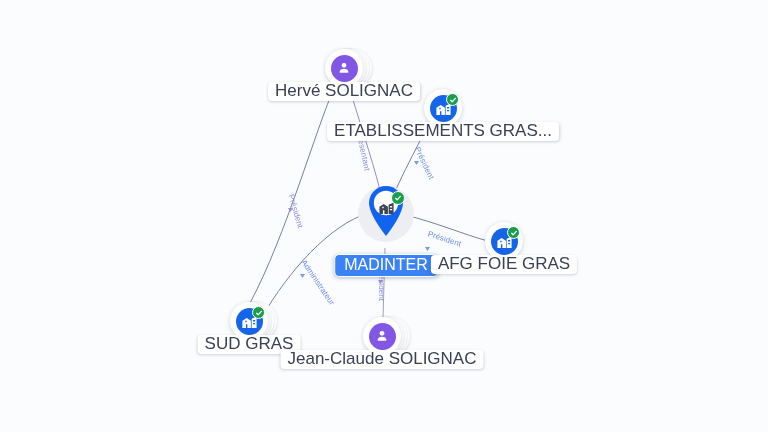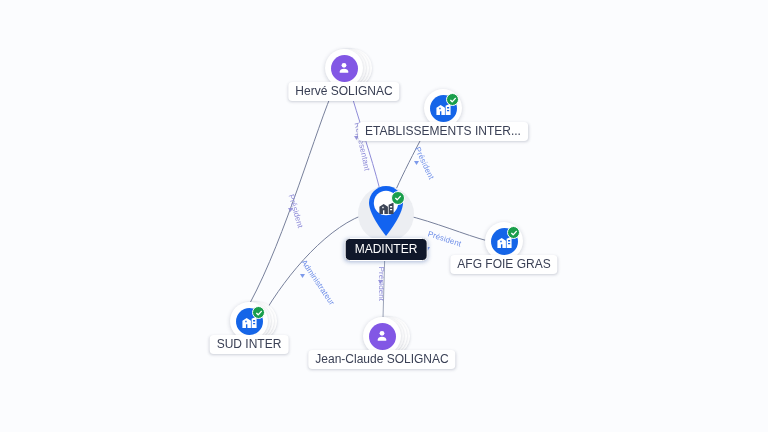--- a/index.html
+++ b/index.html
@@ -76,21 +76,21 @@
   .badge svg { display:block; }
   
   .caption {
     position: absolute;
     left: 50%;
     top: 50%;
     margin-top: 14px;
     transform: translateX(-50%);
     background: #ffffff;
     color: #3a4055;
-    font-size: 12px;
+    font-size: 17px;
     line-height: 14px;
     white-space: nowrap;
     padding: 2px 7px 3px 7px;
     border-radius: 4px;
     box-shadow: 0 1px 3px rgba(40,50,80,0.22);
   }
   
   .pin-wrap {
     position: absolute;
     transform: translate(-50%, -50%);
@@ -121,27 +121,27 @@
     display: flex; align-items: center; justify-content: center;
   }
   .pin-icon {
     position: absolute;
     left: 50%; top: 50%;
     margin-left: -10px; margin-top: -15px;
     width: 20px; height: 20px;
     display: flex; align-items: center; justify-content: center;
   }
   .caption.selected {
-    background: #0f172a;
+    background: #3b82f6;
     color: #ffffff;
-    font-size: 12px;
+    font-size: 16px;
     font-weight: 500;
     padding: 3px 9px 4px 9px;
     border-radius: 5px;
-    margin-top: 26px;
+    margin-top: 42px;
     border: 1.5px solid #ffffff;
     box-shadow: 0 1px 4px rgba(20,60,140,0.35);
   }
   
   .edge-label {
     position: absolute;
     font-size: 8px;
     letter-spacing: 0.1px;
     white-space: nowrap;
     transform-origin: 0 50%;
@@ -197,21 +197,21 @@
           <svg width="17" height="17" viewBox="0 0 24 24" aria-hidden="true">
             <path fill="#ffffff" d="M2 21V11l6-4 6 4v10H9v-5H7v5H2zm4-8h2v-2H6v2z"></path>
             <path fill="#ffffff" d="M15 21V8l7-3v16h-7zm2-9h3v-2h-3v2zm0 4h3v-2h-3v2z"></path>
           </svg>
         </div>
         <div class="badge">
           <svg width="8" height="8" viewBox="0 0 24 24" aria-hidden="true">
             <path fill="none" stroke="#ffffff" stroke-width="4" stroke-linecap="round" stroke-linejoin="round" d="M5 13l4.5 4.5L19 7"></path>
           </svg>
         </div>
-        <div class="caption">ETABLISSEMENTS INTER...</div>
+        <div class="caption">ETABLISSEMENTS GRAS...</div>
       </div>
       <div class="pin-wrap" style="left: 386px; top: 212px;">
         <div class="halo"></div>
         <div class="pin"><svg width="44" height="54" viewBox="0 0 44 54">
             <path d="M22 2C12.6 2 5 9.6 5 19c0 12 17 33 17 33s17-21 17-33C39 9.6 31.4 2 22 2z" fill="#1263f0"></path>
             <circle cx="22" cy="19" r="12.2" fill="#ffffff"></circle>
           </svg></div>
         <div class="pin-icon">
           <svg width="17" height="17" viewBox="0 0 24 24" aria-hidden="true">
             <path fill="#3d4556" d="M2 21V11l6-4 6 4v10H9v-5H7v5H2zm4-8h2v-2H6v2z"></path>
@@ -249,21 +249,21 @@
           <svg width="17" height="17" viewBox="0 0 24 24" aria-hidden="true">
             <path fill="#ffffff" d="M2 21V11l6-4 6 4v10H9v-5H7v5H2zm4-8h2v-2H6v2z"></path>
             <path fill="#ffffff" d="M15 21V8l7-3v16h-7zm2-9h3v-2h-3v2zm0 4h3v-2h-3v2z"></path>
           </svg>
         </div>
         <div class="badge">
           <svg width="8" height="8" viewBox="0 0 24 24" aria-hidden="true">
             <path fill="none" stroke="#ffffff" stroke-width="4" stroke-linecap="round" stroke-linejoin="round" d="M5 13l4.5 4.5L19 7"></path>
           </svg>
         </div>
-        <div class="caption">SUD INTER</div>
+        <div class="caption">SUD GRAS</div>
       </div>
       <div class="node" style="left: 382px; top: 336px;">
         <div class="stack s3"></div>
         <div class="stack s2"></div>
         <div class="stack s1"></div>
         <div class="disc"></div>
         <div class="inner person" style="background: rgb(130, 87, 229);">
           <svg width="16" height="16" viewBox="0 0 24 24" aria-hidden="true">
             <circle cx="12" cy="8" r="3.6" fill="#ffffff"></circle>
             <path fill="#ffffff" d="M12 13c-3.6 0-6.4 2-6.4 4.4V19h12.8v-1.6C18.4 15 15.6 13 12 13z"></path>

